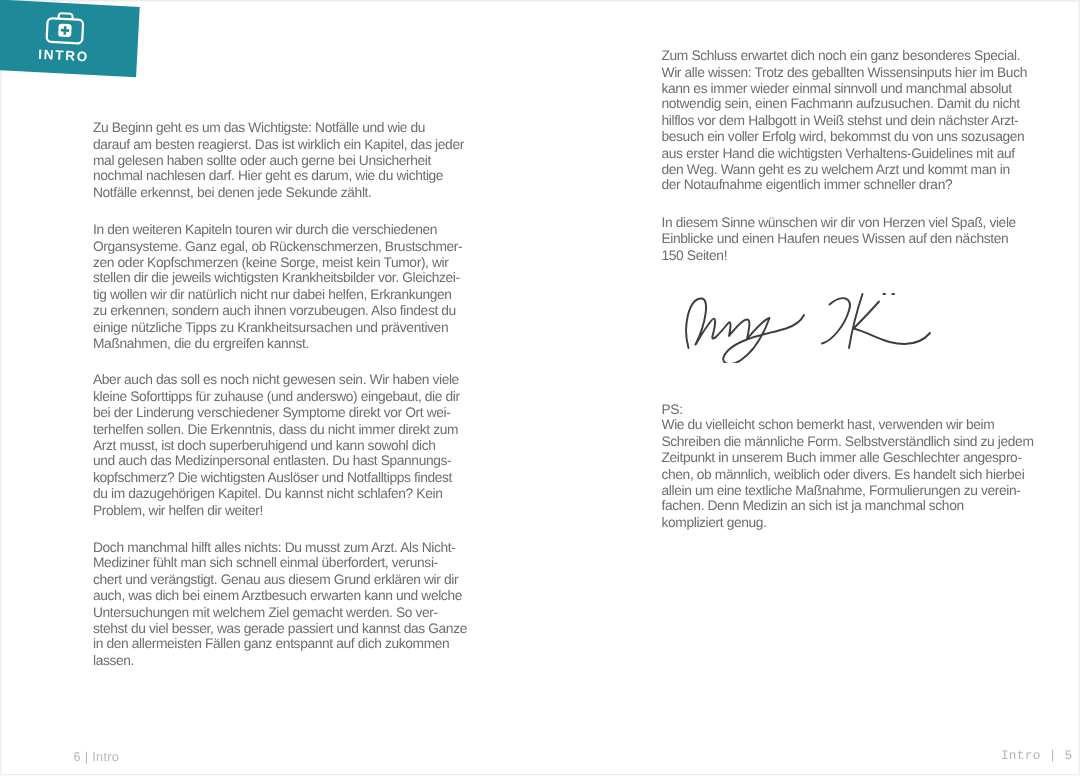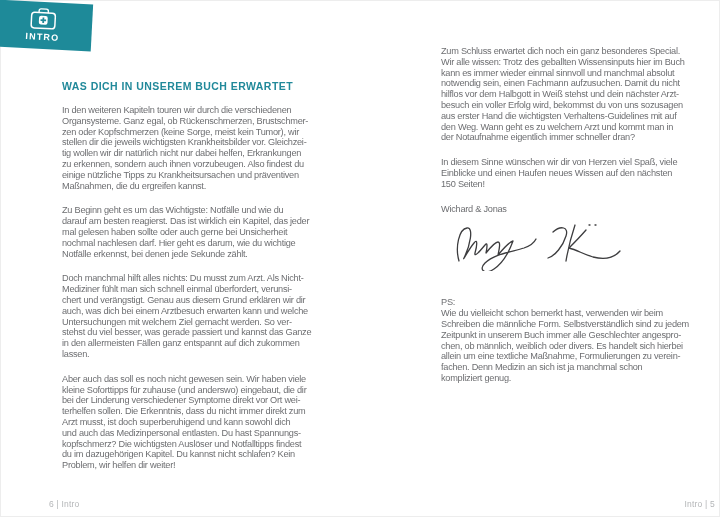--- a/index.html
+++ b/index.html
@@ -33,21 +33,21 @@
     color: #ffffff;
     font-weight: bold;
     font-size: 9px;
     letter-spacing: 1.2px;
     margin-top: 1px;
   }
 
   
   .col { position: absolute; }
   .col-left  { left: 62px;  top: 80px;  width: 318px; }
-  .col-right { left: 441px; top: 46px;  width: 279px; }
+  .col-right { left: 441px; top: 32px;  width: 279px; }
 
   .section-heading {
     margin: 0 0 13px 0;
     font-size: 10.5px;
     font-weight: bold;
     letter-spacing: 0.45px;
     color: #21899a;
   }
   .body-par {
     margin: 0 0 14px 0;
@@ -68,86 +68,84 @@
 
   
   .footer {
     position: absolute;
     top: 499px;
     font-size: 8.5px;
     letter-spacing: 0.2px;
     color: #b4b6b8;
   }
   .footer-left  { left: 49px; }
-  .footer-right { right: 5px; }
+  .footer-right { right: 5px; font-family: Liberation Mono, monospace; }
 </style>
 </head>
 <body>
 
 <div class="spread">
 
   <div class="intro-tab">
     <svg width="32" height="25" viewBox="0 0 34 27" aria-hidden="true">
       <path d="M12 7.5 V5.4 Q12 3.2 14.2 3.2 H19.8 Q22 3.2 22 5.4 V7.5" fill="none" stroke="#ffffff" stroke-width="1.5"></path>
       <rect x="4.2" y="7.2" width="25.6" height="17" rx="3.4" fill="none" stroke="#ffffff" stroke-width="1.6"></rect>
       <rect x="12.3" y="10.7" width="9.4" height="9.4" rx="2.3" fill="#ffffff"></rect>
       <rect x="16.1" y="12.4" width="1.9" height="6" fill="#1e8a99"></rect>
       <rect x="14.05" y="14.45" width="6" height="1.9" fill="#1e8a99"></rect>
     </svg>
     <div class="tab-label">INTRO</div>
   </div>
 
   <div class="col col-left">
-    <h2 class="section-heading">WAS DICH IN UNSEREM BUCH ERWARTET</h2>
+    <p class="body-par">Zu Beginn geht es um das Wichtigste: Notfälle und wie du
+darauf am besten reagierst. Das ist wirklich ein Kapitel, das jeder
+mal gelesen haben sollte oder auch gerne bei Unsicherheit
+nochmal nachlesen darf. Hier geht es darum, wie du wichtige
+Notfälle erkennst, bei denen jede Sekunde zählt.</p>
     <p class="body-par">In den weiteren Kapiteln touren wir durch die verschiedenen
 Organsysteme. Ganz egal, ob Rückenschmerzen, Brustschmer-
 zen oder Kopfschmerzen (keine Sorge, meist kein Tumor), wir
 stellen dir die jeweils wichtigsten Krankheitsbilder vor. Gleichzei-
 tig wollen wir dir natürlich nicht nur dabei helfen, Erkrankungen
 zu erkennen, sondern auch ihnen vorzubeugen. Also findest du
 einige nützliche Tipps zu Krankheitsursachen und präventiven
 Maßnahmen, die du ergreifen kannst.</p>
-    <p class="body-par">Zu Beginn geht es um das Wichtigste: Notfälle und wie du
-darauf am besten reagierst. Das ist wirklich ein Kapitel, das jeder
-mal gelesen haben sollte oder auch gerne bei Unsicherheit
-nochmal nachlesen darf. Hier geht es darum, wie du wichtige
-Notfälle erkennst, bei denen jede Sekunde zählt.</p>
-    <p class="body-par">Doch manchmal hilft alles nichts: Du musst zum Arzt. Als Nicht-
-Mediziner fühlt man sich schnell einmal überfordert, verunsi-
-chert und verängstigt. Genau aus diesem Grund erklären wir dir
-auch, was dich bei einem Arztbesuch erwarten kann und welche
-Untersuchungen mit welchem Ziel gemacht werden. So ver-
-stehst du viel besser, was gerade passiert und kannst das Ganze
-in den allermeisten Fällen ganz entspannt auf dich zukommen
-lassen.</p>
     <p class="body-par">Aber auch das soll es noch nicht gewesen sein. Wir haben viele
 kleine Soforttipps für zuhause (und anderswo) eingebaut, die dir
 bei der Linderung verschiedener Symptome direkt vor Ort wei-
 terhelfen sollen. Die Erkenntnis, dass du nicht immer direkt zum
 Arzt musst, ist doch superberuhigend und kann sowohl dich
 und auch das Medizinpersonal entlasten. Du hast Spannungs-
 kopfschmerz? Die wichtigsten Auslöser und Notfalltipps findest
 du im dazugehörigen Kapitel. Du kannst nicht schlafen? Kein
 Problem, wir helfen dir weiter!</p>
+    <p class="body-par">Doch manchmal hilft alles nichts: Du musst zum Arzt. Als Nicht-
+Mediziner fühlt man sich schnell einmal überfordert, verunsi-
+chert und verängstigt. Genau aus diesem Grund erklären wir dir
+auch, was dich bei einem Arztbesuch erwarten kann und welche
+Untersuchungen mit welchem Ziel gemacht werden. So ver-
+stehst du viel besser, was gerade passiert und kannst das Ganze
+in den allermeisten Fällen ganz entspannt auf dich zukommen
+lassen.</p>
   </div>
 
   <div class="col col-right">
     <p class="body-par">Zum Schluss erwartet dich noch ein ganz besonderes Special.
 Wir alle wissen: Trotz des geballten Wissensinputs hier im Buch
 kann es immer wieder einmal sinnvoll und manchmal absolut
 notwendig sein, einen Fachmann aufzusuchen. Damit du nicht
 hilflos vor dem Halbgott in Weiß stehst und dein nächster Arzt-
 besuch ein voller Erfolg wird, bekommst du von uns sozusagen
 aus erster Hand die wichtigsten Verhaltens-Guidelines mit auf
 den Weg. Wann geht es zu welchem Arzt und kommt man in
 der Notaufnahme eigentlich immer schneller dran?</p>
     <p class="body-par">In diesem Sinne wünschen wir dir von Herzen viel Spaß, viele
 Einblicke und einen Haufen neues Wissen auf den nächsten
 150 Seiten!</p>
-    <p class="body-par closing-par">Wichard &amp; Jonas</p>
 
     <svg class="signatures" width="180" height="52" viewBox="0 0 180 52" aria-hidden="true">
       <g fill="none" stroke="#3d3d3f" stroke-width="1.3" stroke-linecap="round" stroke-linejoin="round">
         <path d="M10 42 C6 28 10 10 18 9 C25 8 21 27 15 39 C13 43 20 30 25 24
                  C29 19 28 27 26 34 C25 39 31 32 36 26 C39 22 38 29 37 34
                  C41 29 46 23 49 23 C52 23 50 31 49 36 C54 30 60 23 64 22
                  C60 33 54 44 45 50 C36 56 29 51 36 44 C45 35 62 33 75 29
                  C81 27 85 24 87 20"></path>
       </g>
       <g fill="none" stroke="#3d3d3f" stroke-width="1.3" stroke-linecap="round" stroke-linejoin="round">

